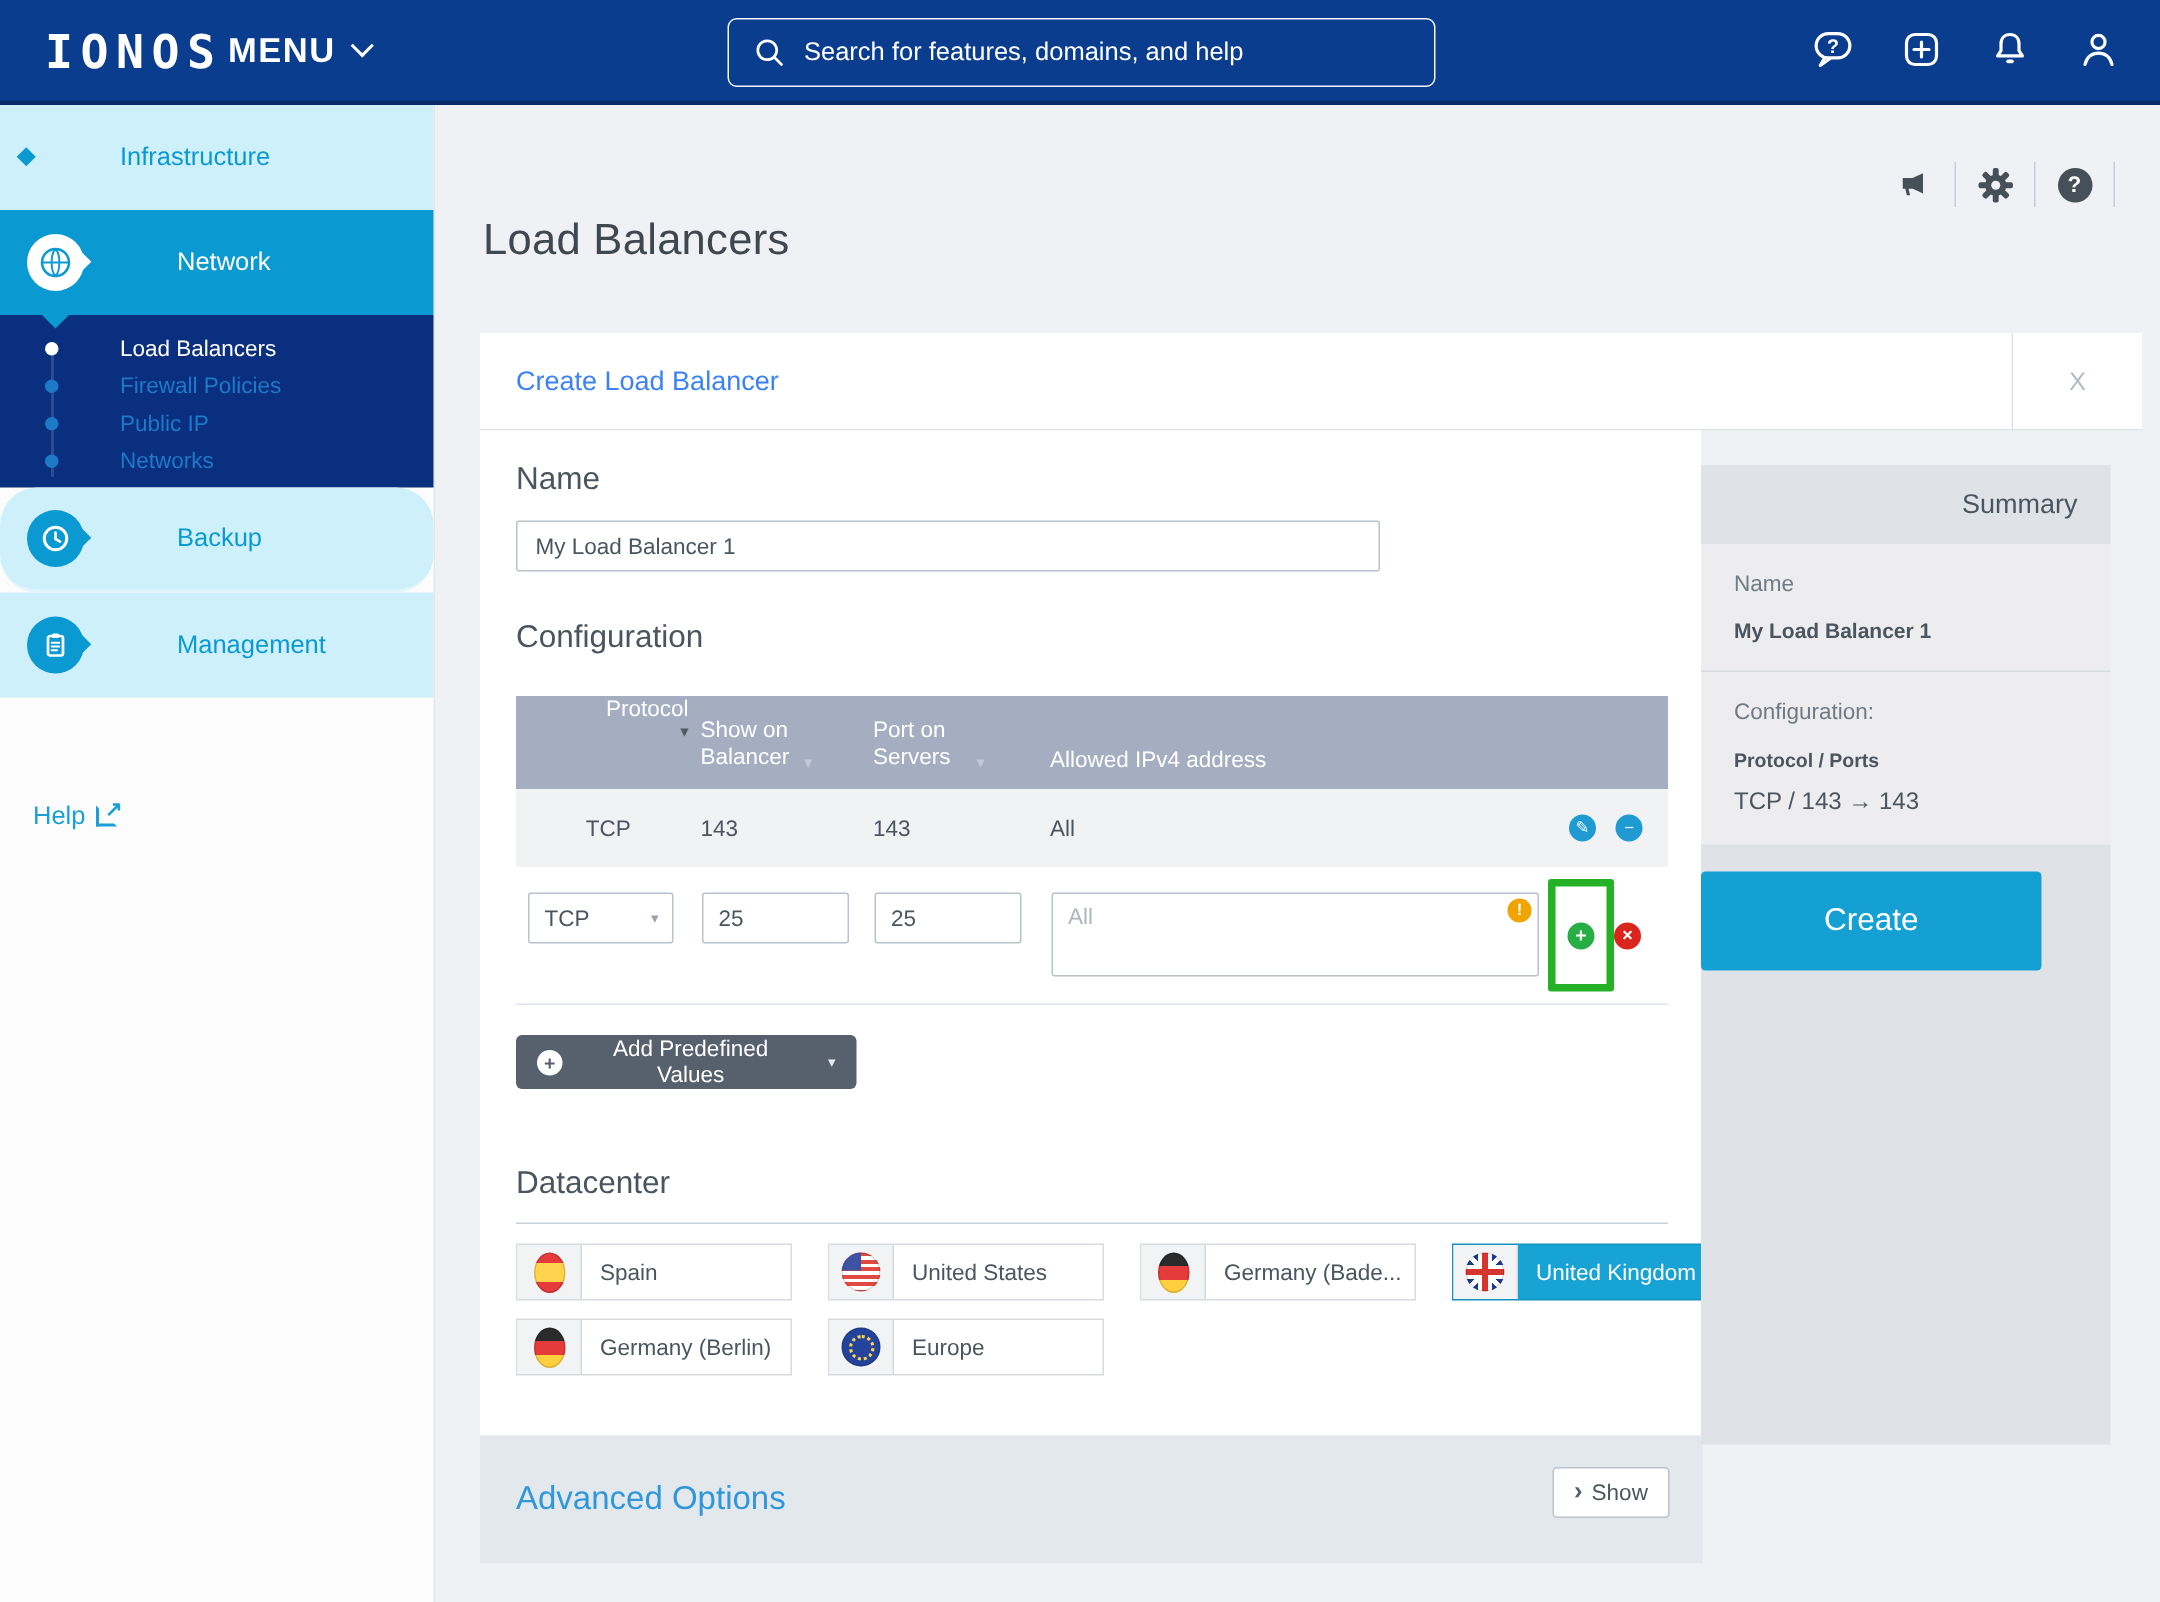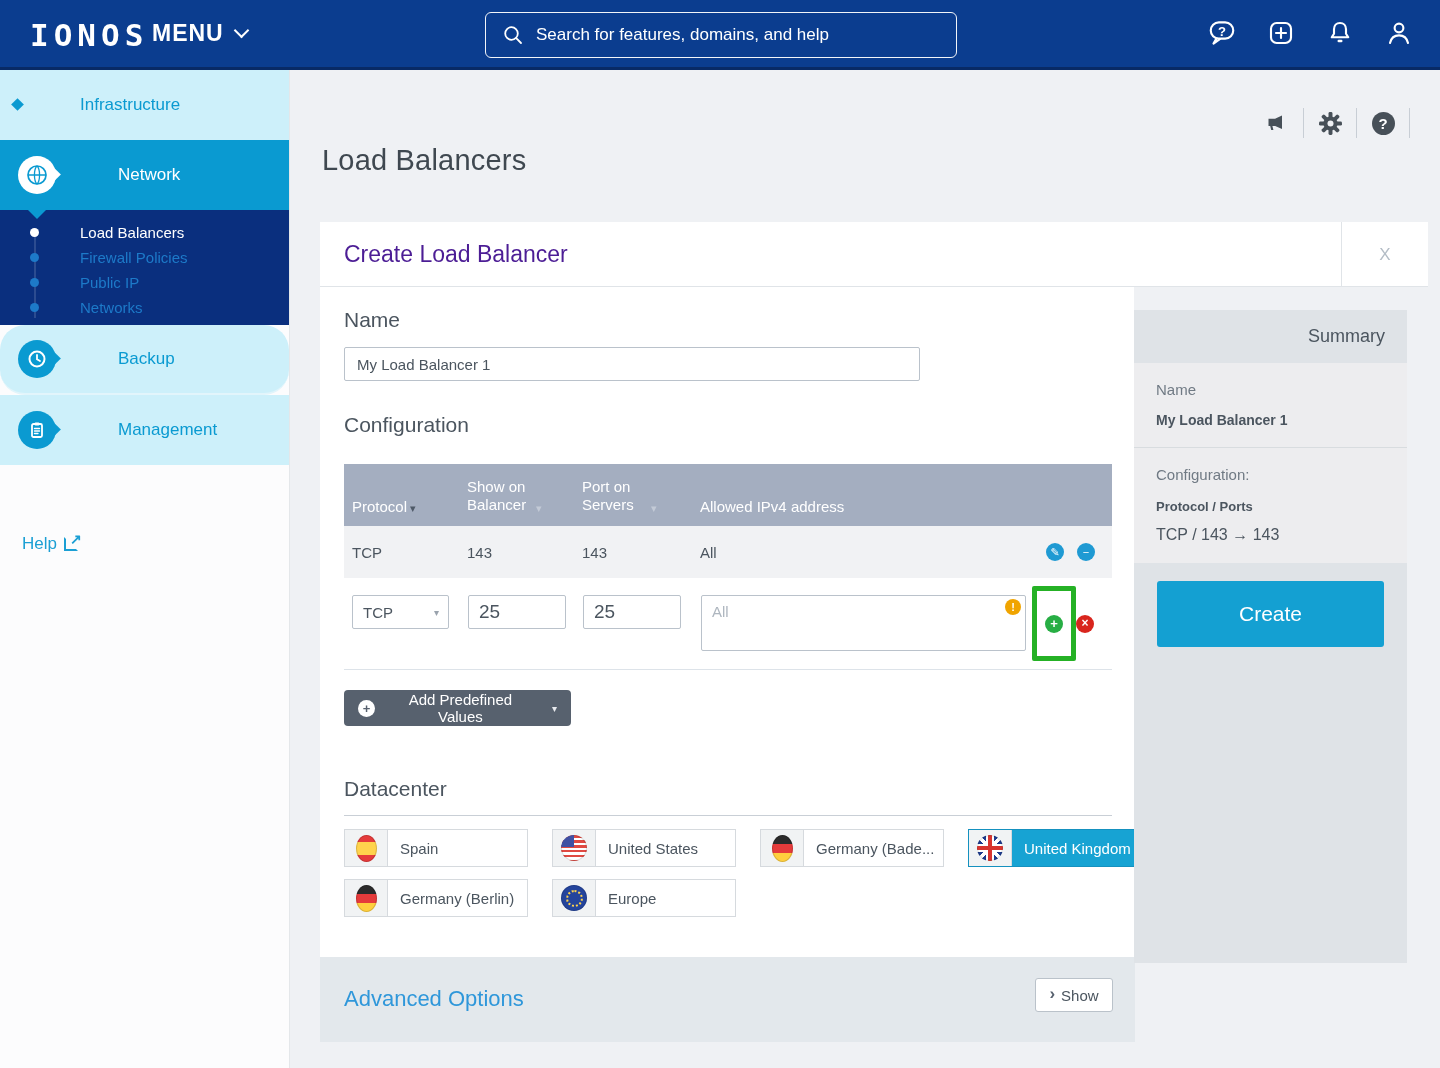--- a/index.html
+++ b/index.html
@@ -69,52 +69,52 @@
   .util-ic { width:26px; height:26px; display:flex; align-items:center; justify-content:center; cursor:pointer; }
   .util-sep { width:1px; height:30px; background:#c8ced5; margin:0 13px; }
   .qcircle { width:23px; height:23px; border-radius:50%; background:#475058; color:#fff;
              font-size:15px; font-weight:700; text-align:center; line-height:23px; }
   .page-title { position:absolute; left:322px; top:144px; font-size:29px; color:#3f4850; font-weight:400;
                 letter-spacing:.2px; }
 
   
   .dlg-header { position:absolute; left:320px; top:222px; width:1108px; height:65px; background:#fff;
                 border-bottom:1px solid #e0e4e8; display:flex; align-items:center; }
-  .dlg-title { margin-left:24px; font-size:23px; color:#4c1d95; }
+  .dlg-title { margin-left:24px; font-size:18px; color:#3b82f6; }
   .dlg-close { position:absolute; right:0; top:0; width:87px; height:65px; border-left:1px solid #e0e4e8;
                color:#b4bdc6; font-size:17px; display:flex; align-items:center; justify-content:center; cursor:pointer; }
 
   .form-col { position:absolute; left:320px; top:287px; width:814px; height:670px; background:#fff; }
   .sec-h { position:absolute; left:24px; font-size:21px; color:#4b555f; font-weight:400; }
   .h-name { top:21px; } .h-config { top:126px; } .h-dc { top:490px; }
   .name-input { position:absolute; left:24px; top:60px; width:576px; height:34px; border:1px solid #bac2cb;
                 border-radius:2px; padding:0 12px; font-size:15px; color:#4b555f; font-family:inherit; }
 
   .cfg-table { position:absolute; left:24px; top:177px; width:768px; }
   .t-head { display:flex; background:#a4aec0; height:62px; color:#fff; font-size:15px; }
   .t-cell { padding-left:8px; display:flex; align-items:flex-end; padding-bottom:11px; }
-  .c1 { width:115px; } .c2 { width:115px; } .c3 { width:118px; } .c4 { flex:1; }
+  .c1 { width:115px;flex-direction:column; } .c2 { width:115px; } .c3 { width:118px; } .c4 { flex:1; }
   .c2 .hdr-txt, .c3 .hdr-txt { width:66px; line-height:1.25; }
   .caret-dark { color:#4e5a68; font-size:11px; margin-left:3px; }
   .caret-lite { color:#c3cad6; font-size:11px; margin-left:3px; }
   .t-row { display:flex; align-items:center; background:#f1f2f4; height:52px; font-size:15px; color:#4b555f; }
   .t-row .t-cell { align-items:center; padding-bottom:0; }
   .row-icons { margin-left:auto; margin-right:17px; display:flex; gap:13px; }
   .mini-circle { width:18px; height:18px; border-radius:50%; color:#fff; font-size:11px; text-align:center;
                  line-height:18px; cursor:pointer; }
   .mc-blue { background:#1f9ad3; }
   .mc-green { background:#27ae44; font-size:13px; font-weight:700; line-height:17px; }
   .mc-red { background:#d9251d; font-size:12px; font-weight:700; line-height:17px; }
   .t-edit { position:relative; height:92px; background:#fff; border-bottom:1px solid #dde3e9; }
   .proto-select { position:absolute; left:8px; top:17px; width:97px; height:34px; border:1px solid #bac2cb;
                   border-radius:2px; font-size:15px; color:#4b555f; display:flex; align-items:center;
                   padding-left:10px; cursor:pointer; background:#fff; }
   .sel-caret { position:absolute; right:9px; color:#9aa3ad; font-size:10px; }
   .port-input { position:absolute; top:17px; width:98px; height:34px; border:1px solid #bac2cb;
-                border-radius:2px; padding:0 10px; font-size:19px; color:#4b555f; font-family:inherit; }
+                border-radius:2px; padding:0 10px; font-size:15px; color:#4b555f; font-family:inherit; }
   .pi-1 { left:124px; } .pi-2 { left:239px; }
   .ip-area { position:absolute; left:357px; top:17px; width:325px; height:56px; border:1px solid #bac2cb;
              border-radius:2px; padding:7px 10px; font-size:15px; color:#4b555f; resize:none; font-family:inherit; }
   .ip-area::placeholder { color:#aeb6bf; }
   .warn-badge { position:absolute; left:661px; top:21px; width:16px; height:16px; border-radius:50%;
                 background:#f0a400; color:#fff; font-size:11px; font-weight:700; text-align:center; line-height:16px; }
   .add-circle { position:absolute; left:701px; top:37px; }
   .del-circle { position:absolute; left:732px; top:37px; }
   .hl-box { position:absolute; left:688px; top:8px; width:44px; height:75px; border:5px solid #25b125;
             border-radius:2px; pointer-events:none; z-index:4; }
@@ -166,21 +166,21 @@
   
   .summary { position:absolute; left:1134px; top:287px; width:273px; height:755px;margin-top:23px; }
   .sum-head { height:53px; background:#dfe3e7; font-size:18px; color:#4b555f; text-align:right;
               line-height:53px; padding-right:22px; }
   .sum-sec1 { height:84px; background:#ededef; padding:18px 22px 0; }
   .sum-sec2 { height:116px; background:#ededef; border-top:1px solid #d8dcdf; padding:18px 22px 0; }
   .sum-label { font-size:15px; color:#707a84; }
   .sum-value { font-size:14px; font-weight:700; color:#4b555f; margin-top:14px; }
   .sum-pp-label { font-size:13px; font-weight:700; color:#4b555f; margin-top:16px; }
   .sum-pp-value { font-size:16px; color:#4b555f; margin-top:12px; }
-  .sum-create { height:400px; background:#dfe3e7; padding-top:18px; display:flex; justify-content:center;
+  .sum-create { height:400px; background:#dfe3e7; padding-top:18px; display:flex; justify-content:flex-start;
                 align-items:flex-start; }
   .create-btn { width:227px; height:66px; background:#14a0d2; border:none; border-radius:3px; color:#fff;
                 font-size:21px; cursor:pointer; font-family:inherit; }
 </style>
 </head>
 <body>
 
 <div class="screen">
 
   <header class="topbar">

